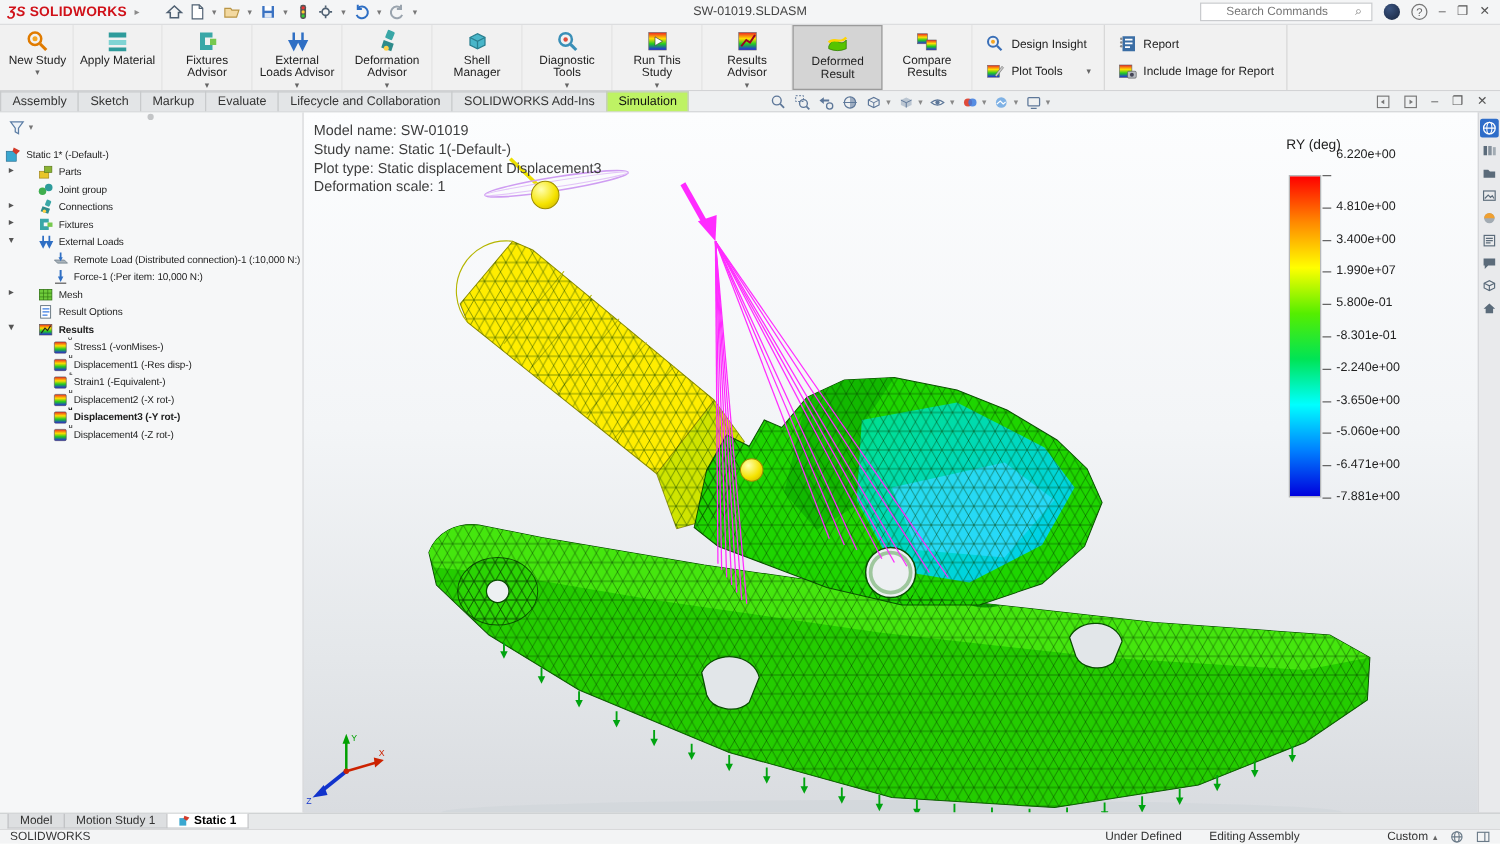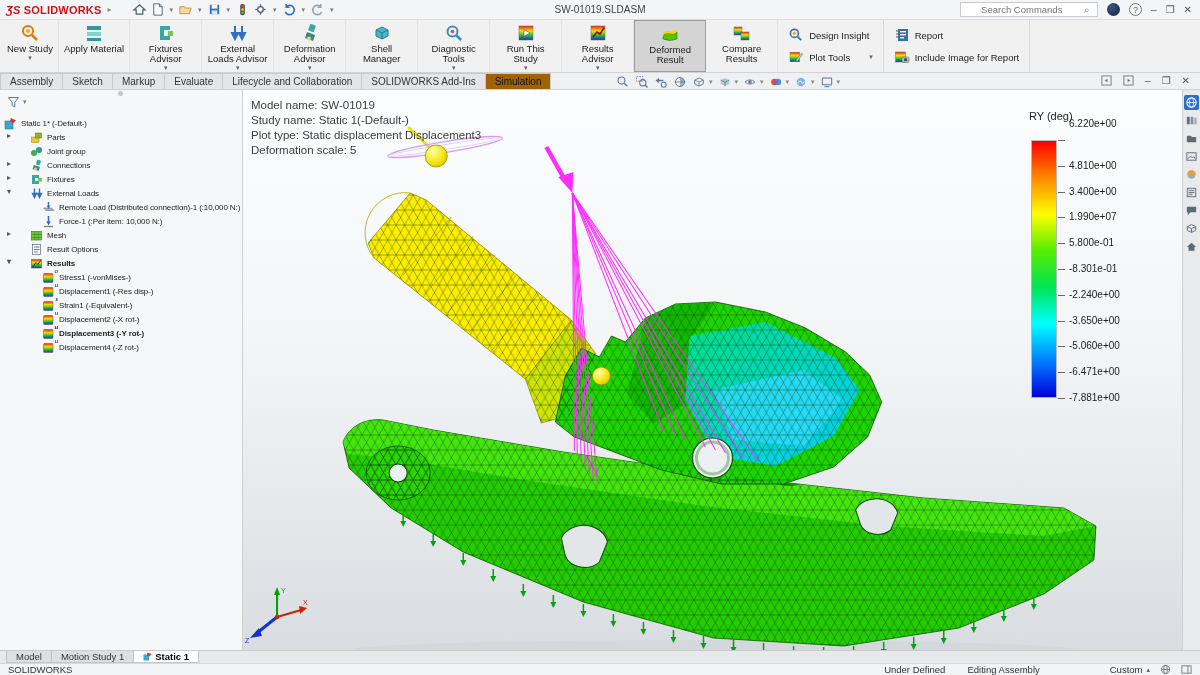--- a/index.html
+++ b/index.html
@@ -34,21 +34,21 @@
   .rcaret { font-size:7px; color:#666; height:8px; }
   .rstack { display:flex; flex-direction:column; justify-content:center; gap:6px; padding:0 10px; border-right:1px solid #d8d8d8; }
   .rrow { display:flex; align-items:center; gap:5px; font-size:9.5px; color:#222; white-space:nowrap; }
   .ric2 { width:16px; height:16px; flex:0 0 16px; }
   .ric2 svg { width:100%; height:100%; }
   .rrow .pcaret { font-size:7px; color:#666; margin-left:14px; }
 
   
   .tabrow { height:17px; background:#eef0f1; position:relative; display:flex; align-items:flex-end; border-bottom:1px solid #cfd1d3; flex:0 0 17px; }
   .ftab { font-size:10px; color:#333; padding:2px 9px 2px; background:#e3e5e7; border:1px solid #c8cacc; border-bottom:none; margin-right:-1px; white-space:nowrap; }
-  .ftab.active { background:#a16207; color:#111; }
+  .ftab.active { background:#bef264; color:#111; }
   .headsup { position:absolute; left:616px; top:2px; display:flex; align-items:center; gap:5px; color:#5d7799; }
   .hic { width:14px; height:14px; }
   .hic svg { width:100%; height:100%; }
   .hcaret { font-size:7px; color:#888; margin-left:-2px; }
   .winctrls { position:absolute; right:10px; top:2px; display:flex; gap:11px; color:#555; align-items:center; }
   .winctrls svg { width:11px; height:11px; }
 
   
   .main { display:flex; flex:1 1 auto; min-height:0; }
   .leftpanel { width:243px; flex:0 0 243px; background:#f6f7f8; border-right:1px solid #cfd1d3; position:relative; overflow:hidden; }
@@ -710,21 +710,21 @@
           <text x="4" y="-24" font-size="7" fill="#00a000">Y</text>
           <text x="26" y="-12" font-size="7" fill="#cc2200">X</text>
           <text x="-32" y="26" font-size="7" fill="#1133cc">Z</text>
         </g>
       </svg>
 
       <div class="annot">
         <div>Model name: SW-01019</div>
         <div>Study name: Static 1(-Default-)</div>
         <div>Plot type: Static displacement Displacement3</div>
-        <div>Deformation scale: 5</div>
+        <div>Deformation scale: 1</div>
       </div>
 
       <div class="legend" id="legend">
         <div class="legend-title">RY (deg)</div>
         <div class="legend-bar" id="legendbar" style="background: linear-gradient(rgb(255, 0, 0) 0%, rgb(255, 136, 0) 14.3%, rgb(255, 255, 0) 28.6%, rgb(85, 238, 0) 42.9%, rgb(0, 228, 85) 57.1%, rgb(0, 255, 255) 71.4%, rgb(0, 128, 255) 85.7%, rgb(0, 0, 221) 100%);"></div>
       <div class="legend-tick" style="top: 30px;"></div>
           <div class="legend-val" style="top: 8px;">6.220e+00</div>
           <div class="legend-tick" style="top: 55.8px;"></div>
           <div class="legend-val" style="top: 49.8px;">4.810e+00</div>
           <div class="legend-tick" style="top: 81.6px;"></div>

